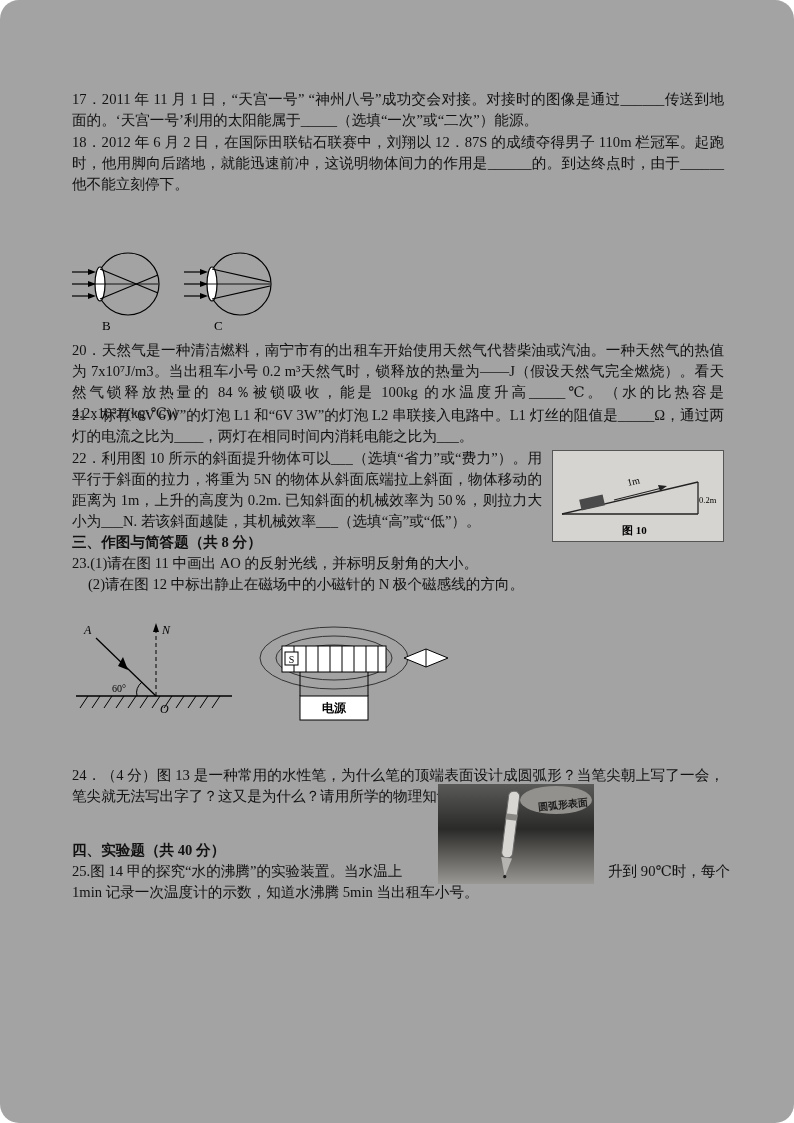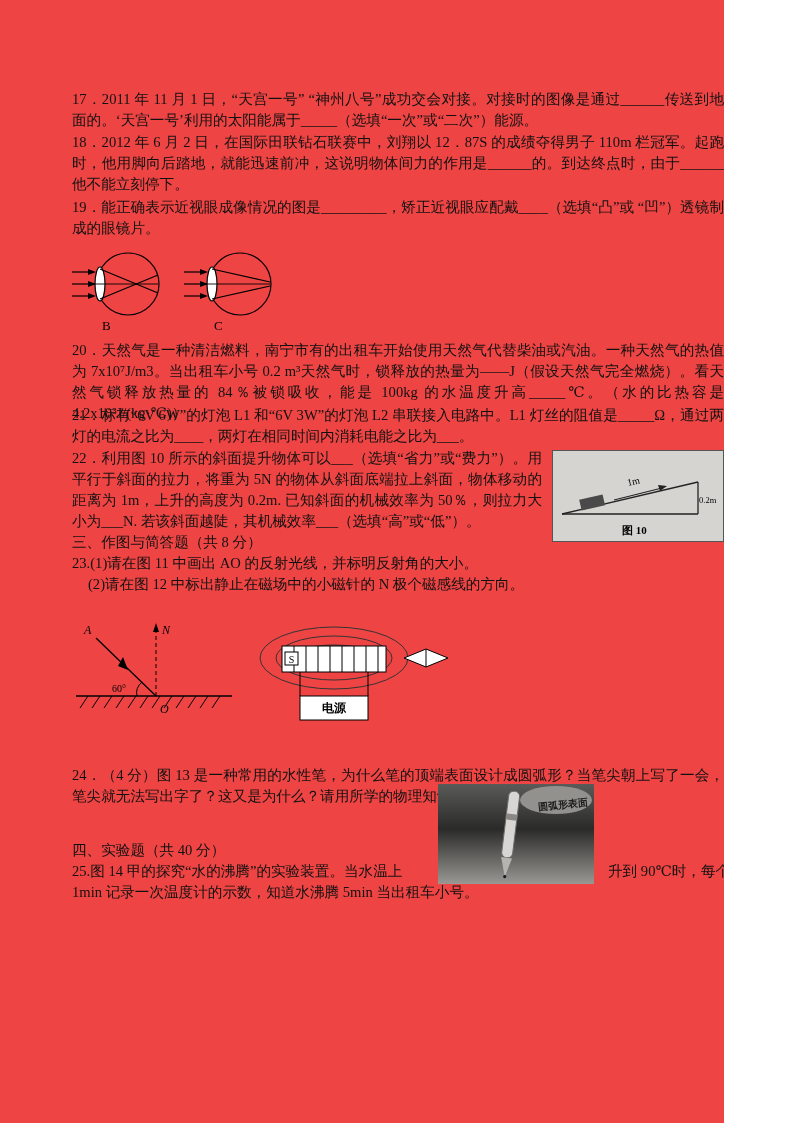--- a/index.html
+++ b/index.html
@@ -1,40 +1,39 @@
 <!DOCTYPE html>
 <html><head>
 <meta charset="utf-8">
 <style>
   html,body{margin:0;padding:0;background:#fff;}
   .page{
-    position:relative;width:724px;height:1123px;background:#ef4444;overflow:hidden;
+    position:relative;width:794px;height:1123px;background:#a3a3a3;overflow:hidden;
     font-family:"Liberation Serif","DejaVu Serif",serif;
-    font-size:14.6px;line-height:21px;color:#111;
+    font-size:14.6px;line-height:21px;color:#111;border-radius:19px;
   }
   .tb{position:absolute;left:72px;width:652px;margin:0;text-align:justify;}
-  .heading{font-weight:normal;}
+  .heading{font-weight:bold;}
   .nowrap{white-space:nowrap;width:auto;}
   .fig-eyes{position:absolute;left:70px;top:246px;display:flex;gap:12px;}
   .fig10{float:right;width:172px;margin:2px 0 2px 10px;}
   .fig11{position:absolute;left:68px;top:618px;}
   .fig12{position:absolute;left:256px;top:616px;}
   .pen-fig{position:absolute;left:438px;top:784px;width:156px;height:100px;}
   .pen-label{position:absolute;top:10px;right:6px;color:#1d1d1d;font-size:10px;font-weight:bold;transform:rotate(-6deg);}
   svg{display:block;}
   svg text{font-family:"Liberation Serif","DejaVu Serif",serif;}
 </style>
 </head>
 <body>
 
 <div class="page">
 
   <p class="tb" style="top:89px">17．2011 年 11 月 1 日，“天宫一号” “神州八号”成功交会对接。对接时的图像是通过______传送到地面的。‘天宫一号’利用的太阳能属于_____（选填“一次”或“二次”）能源。</p>
   <p class="tb" style="top:132px">18．2012 年 6 月 2 日，在国际田联钻石联赛中，刘翔以 12．87S 的成绩夺得男子 110m 栏冠军。起跑时，他用脚向后踏地，就能迅速前冲，这说明物体间力的作用是______的。到达终点时，由于______他不能立刻停下。</p>
-  <p class="tb" style="top:197px">19．能正确表示近视眼成像情况的图是_________，矫正近视眼应配戴____（选填“凸”或 “凹”）透镜制成的眼镜片。</p>
 
   <div class="fig-eyes">
     <svg width="100" height="88" viewBox="0 0 100 88">
       <g stroke="#000" stroke-width="1.2" fill="none">
         <circle cx="58" cy="38" r="31"></circle>
         <ellipse cx="30" cy="38" rx="5" ry="17" fill="#fff"></ellipse>
         <line x1="2" y1="26" x2="20" y2="26"></line>
         <line x1="2" y1="38" x2="20" y2="38"></line>
         <line x1="2" y1="50" x2="20" y2="50"></line>
         <line x1="30" y1="23" x2="88" y2="47"></line>

